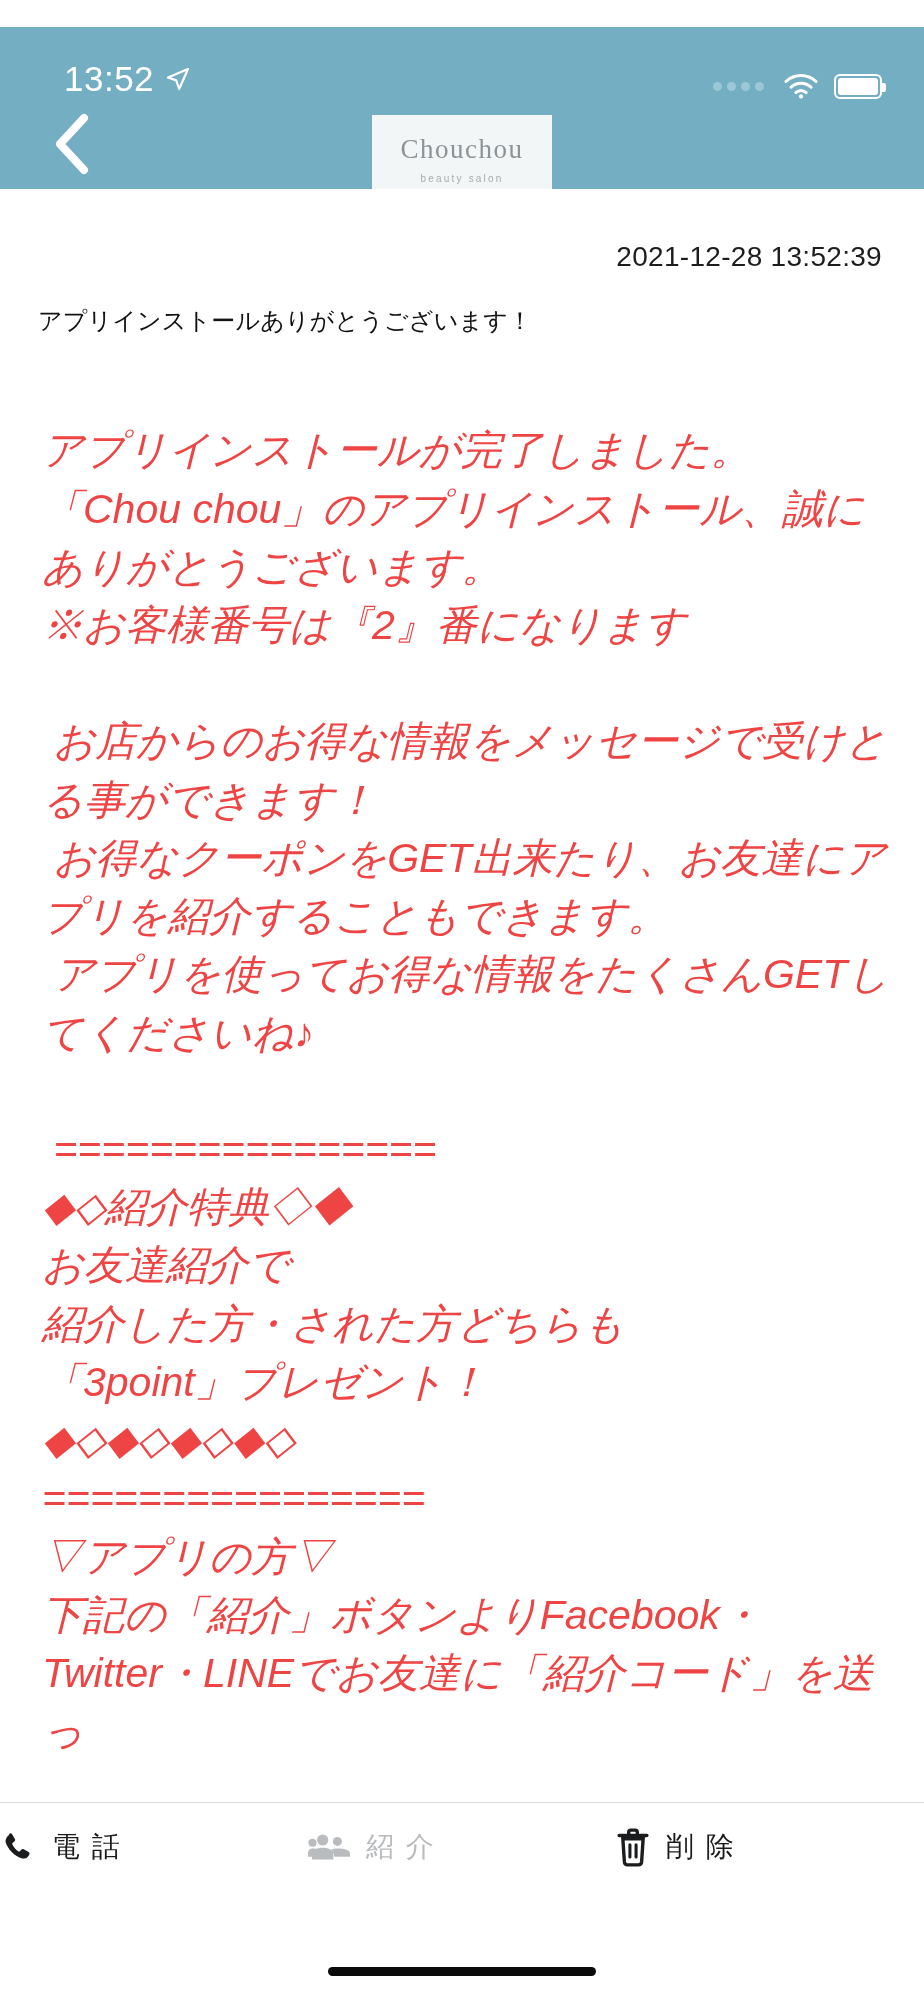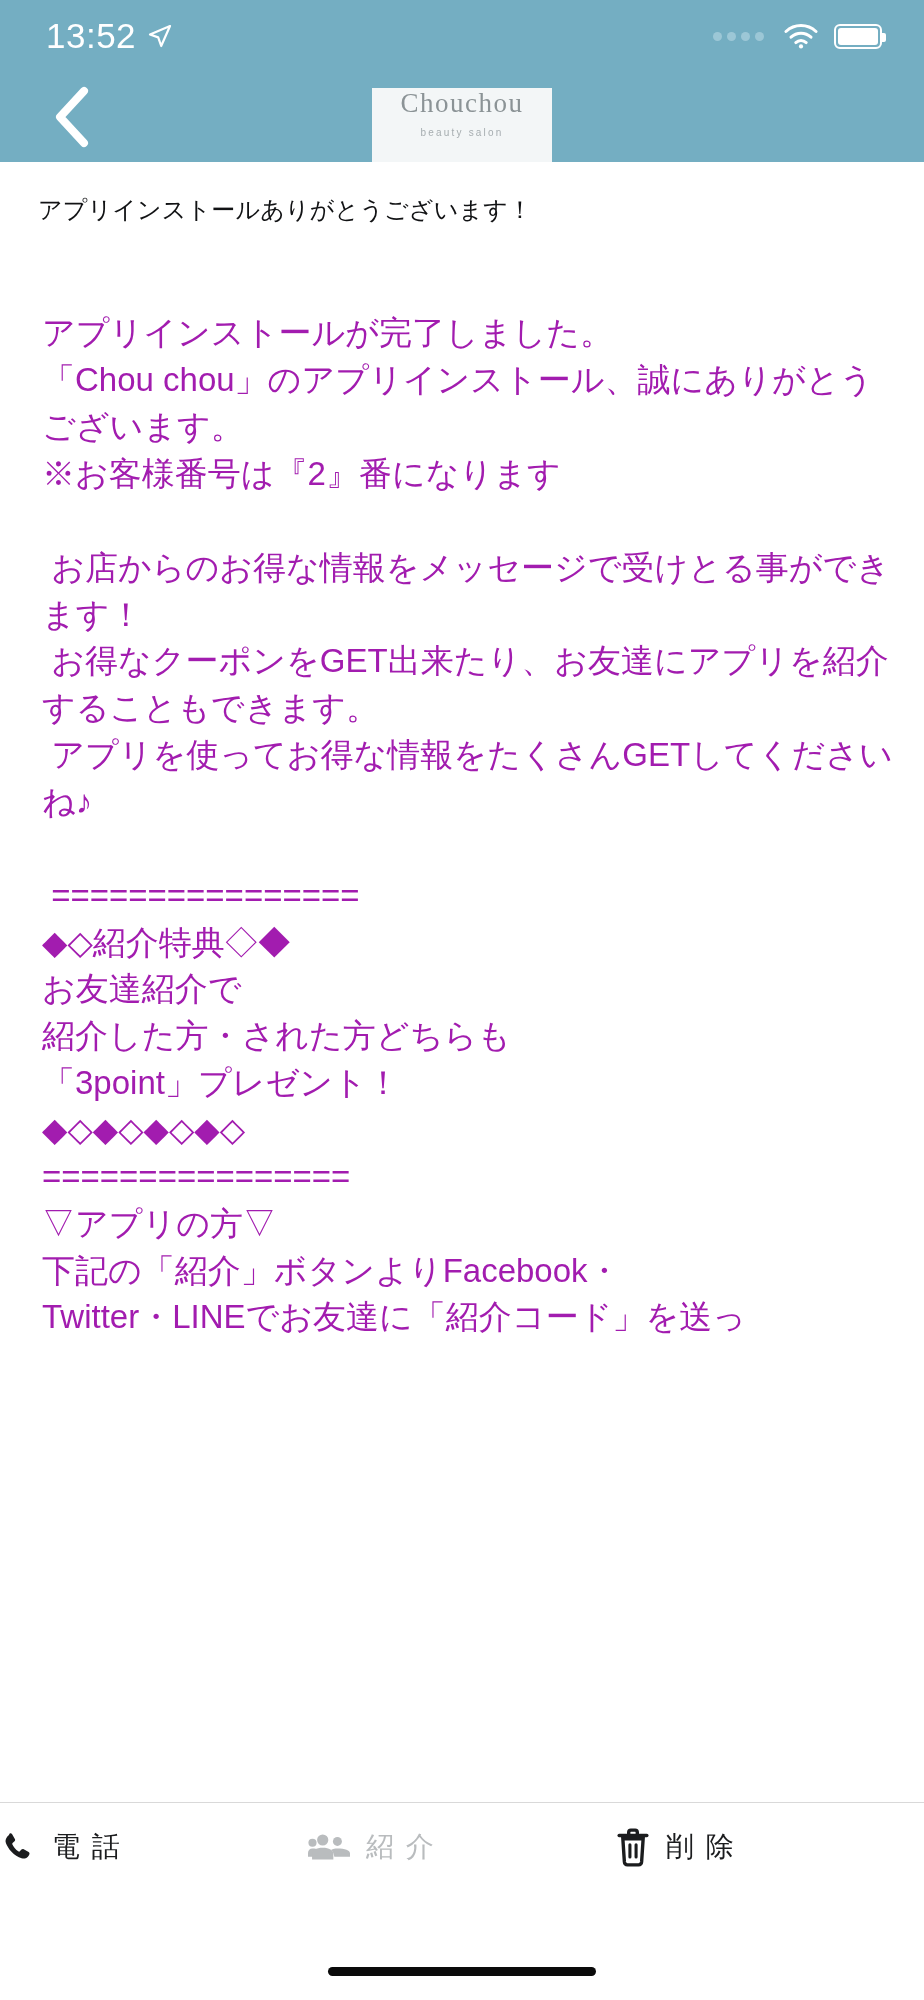--- a/index.html
+++ b/index.html
@@ -17,24 +17,25 @@
     background: #ffffff;
     display: flex;
     flex-direction: column;
   }
 
   
   .statusbar {
     height: 72px;
     background: #74aec2;
     display: flex;
-    align-items: center;
+    align-items: flex-end;
     justify-content: space-between;
-    padding: 0 42px 0 46px;
+    padding: 0 42px 0 64px;
     flex: 0 0 auto;
+    margin-top: 27px;
   }
   .status-left {
     display: flex;
     align-items: center;
     gap: 12px;
   }
   .status-time {
     color: #ffffff;
     font-size: 35px;
     font-weight: 500;
@@ -117,20 +118,21 @@
     position: absolute;
     left: 50%;
     transform: translateX(-50%);
     top: 16px;
     width: 180px;
     height: 88px;
     background: #f3f6f7;
     display: flex;
     flex-direction: column;
     align-items: center;
+    justify-content: center;
     gap: 8px;
   }
   .logo-main {
     font-family: "Liberation Serif", serif;
     font-size: 27px;
     color: #8b9396;
     letter-spacing: 1.5px;
   }
   .logo-sub {
     font-family: Liberation Sans, sans-serif;
@@ -155,26 +157,27 @@
     letter-spacing: 0.3px;
   }
   .msg-title {
     font-size: 24px;
     color: #111214;
     padding: 32px 0 0 8px;
     letter-spacing: 0.2px;
     line-height: 1.35;
   }
   .msg-body {
-    font-size: 33px;
-    color: #a21caf;
+    font-size: 41px;
+    color: #ef4444;
     line-height: 1.42;
     padding: 84px 0 0 12px;
     white-space: pre-wrap;
     word-break: break-word;
+    font-style: italic;
   }
 
   
   .tabbar {
     flex: 0 0 auto;
     height: 140px;
     border-top: 1px solid #d9d9d9;
     background: #ffffff;
     display: flex;
     align-items: flex-start;
@@ -258,20 +261,21 @@
         <path d="M34 6 10 32l24 26" fill="none" stroke="#ffffff" stroke-width="8" stroke-linecap="round" stroke-linejoin="round"></path>
       </svg>
     </div>
     <div class="logo-box">
       <span class="logo-main">Chouchou</span>
       <span class="logo-sub">beauty salon</span>
     </div>
   </div>
 
   <div class="content">
+    <div class="timestamp">2021-12-28 13:52:39</div>
     <div class="msg-title">アプリインストールありがとうございます！</div>
     <div class="msg-body">アプリインストールが完了しました。
 「Chou chou」のアプリインストール、誠にありがとうございます。
 ※お客様番号は『2』番になります
 
  お店からのお得な情報をメッセージで受けとる事ができます！
  お得なクーポンをGET出来たり、お友達にアプリを紹介することもできます。
  アプリを使ってお得な情報をたくさんGETしてくださいね♪
 
  ================

